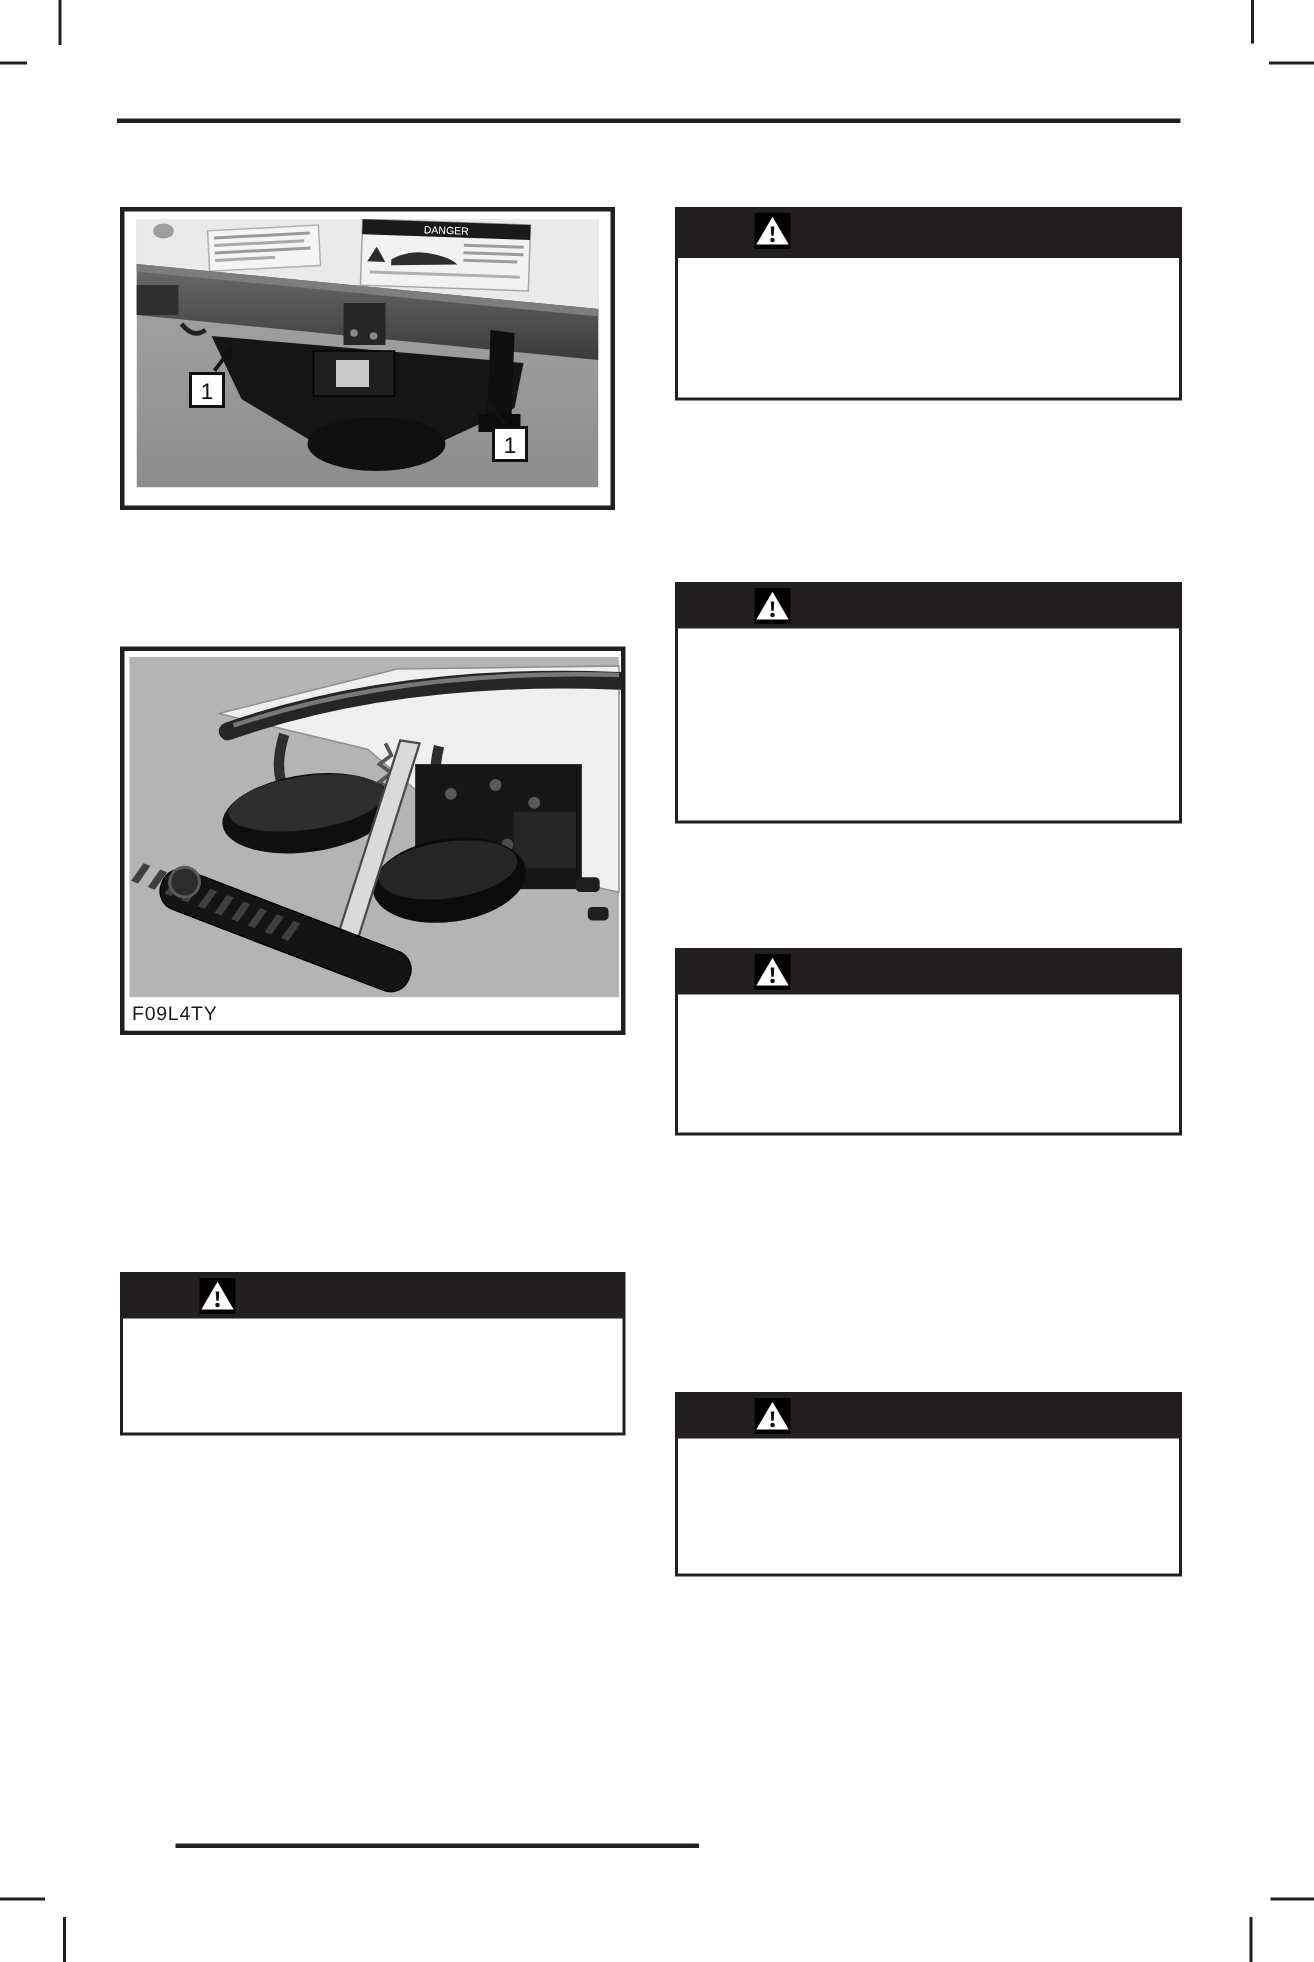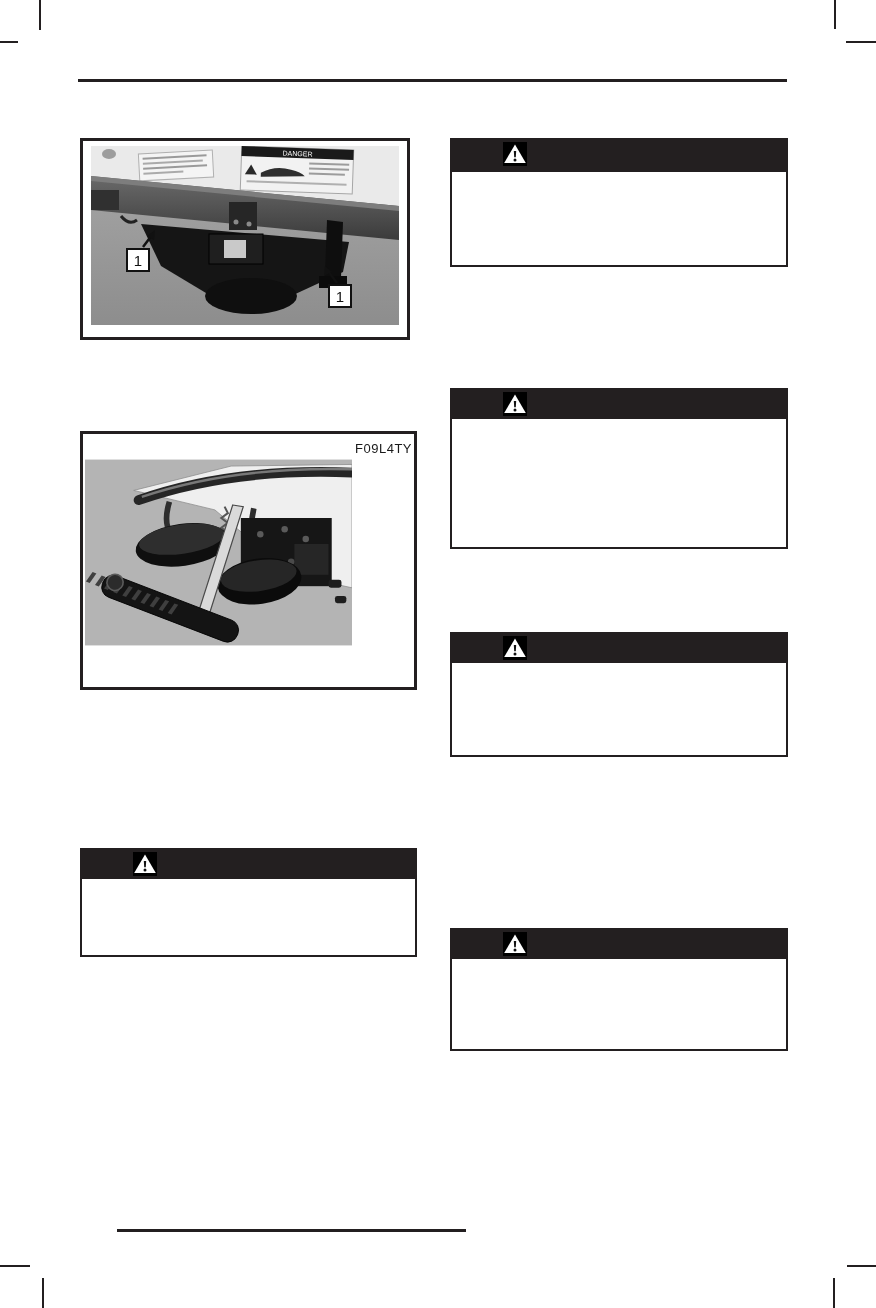--- a/index.html
+++ b/index.html
@@ -13,21 +13,21 @@
     position:relative;width:876px;height:1308px;background:#ffffff;overflow:hidden;
     font-family:"Liberation Sans",sans-serif;color:var(--ink);
   }
   .mark{position:absolute;background:var(--ink);}
   .rule{position:absolute;background:var(--ink);}
 
   
   .figure-box{position:absolute;border:3px solid var(--ink);background:#ffffff;box-sizing:border-box;}
   .photo-box{left:80px;top:138px;width:330px;height:202px;padding:5px 8px 12px 8px;}
   .photo-box svg{display:block;width:308px;height:179px;}
-  .illus-box{left:80px;top:431px;width:337px;height:259px;display:flex;flex-direction:row;padding:4px 2px 0 2px;}
+  .illus-box{left:80px;top:431px;width:337px;height:259px;display:flex;flex-direction:column;padding:4px 2px 0 2px;}
   .illus-box svg{display:block;width:329px;height:229px;}
   .illus-caption{height:22px;line-height:21px;font-size:13px;letter-spacing:.5px;color:#1a1a1a;padding-left:3px;background:#fff;}
 
   
   .warning-box{position:absolute;box-sizing:border-box;border:2px solid var(--ink);background:#ffffff;}
   .warning-header{position:relative;height:30px;background:var(--ink);margin:-1px -1px 0 -1px;}
   .warning-header .tri{position:absolute;left:52px;top:3px;width:24px;height:24px;background:#000;}
   .warning-body{background:#ffffff;}
 
   .wb-left  {left:80px; top:848px;width:337px;height:109px;}

